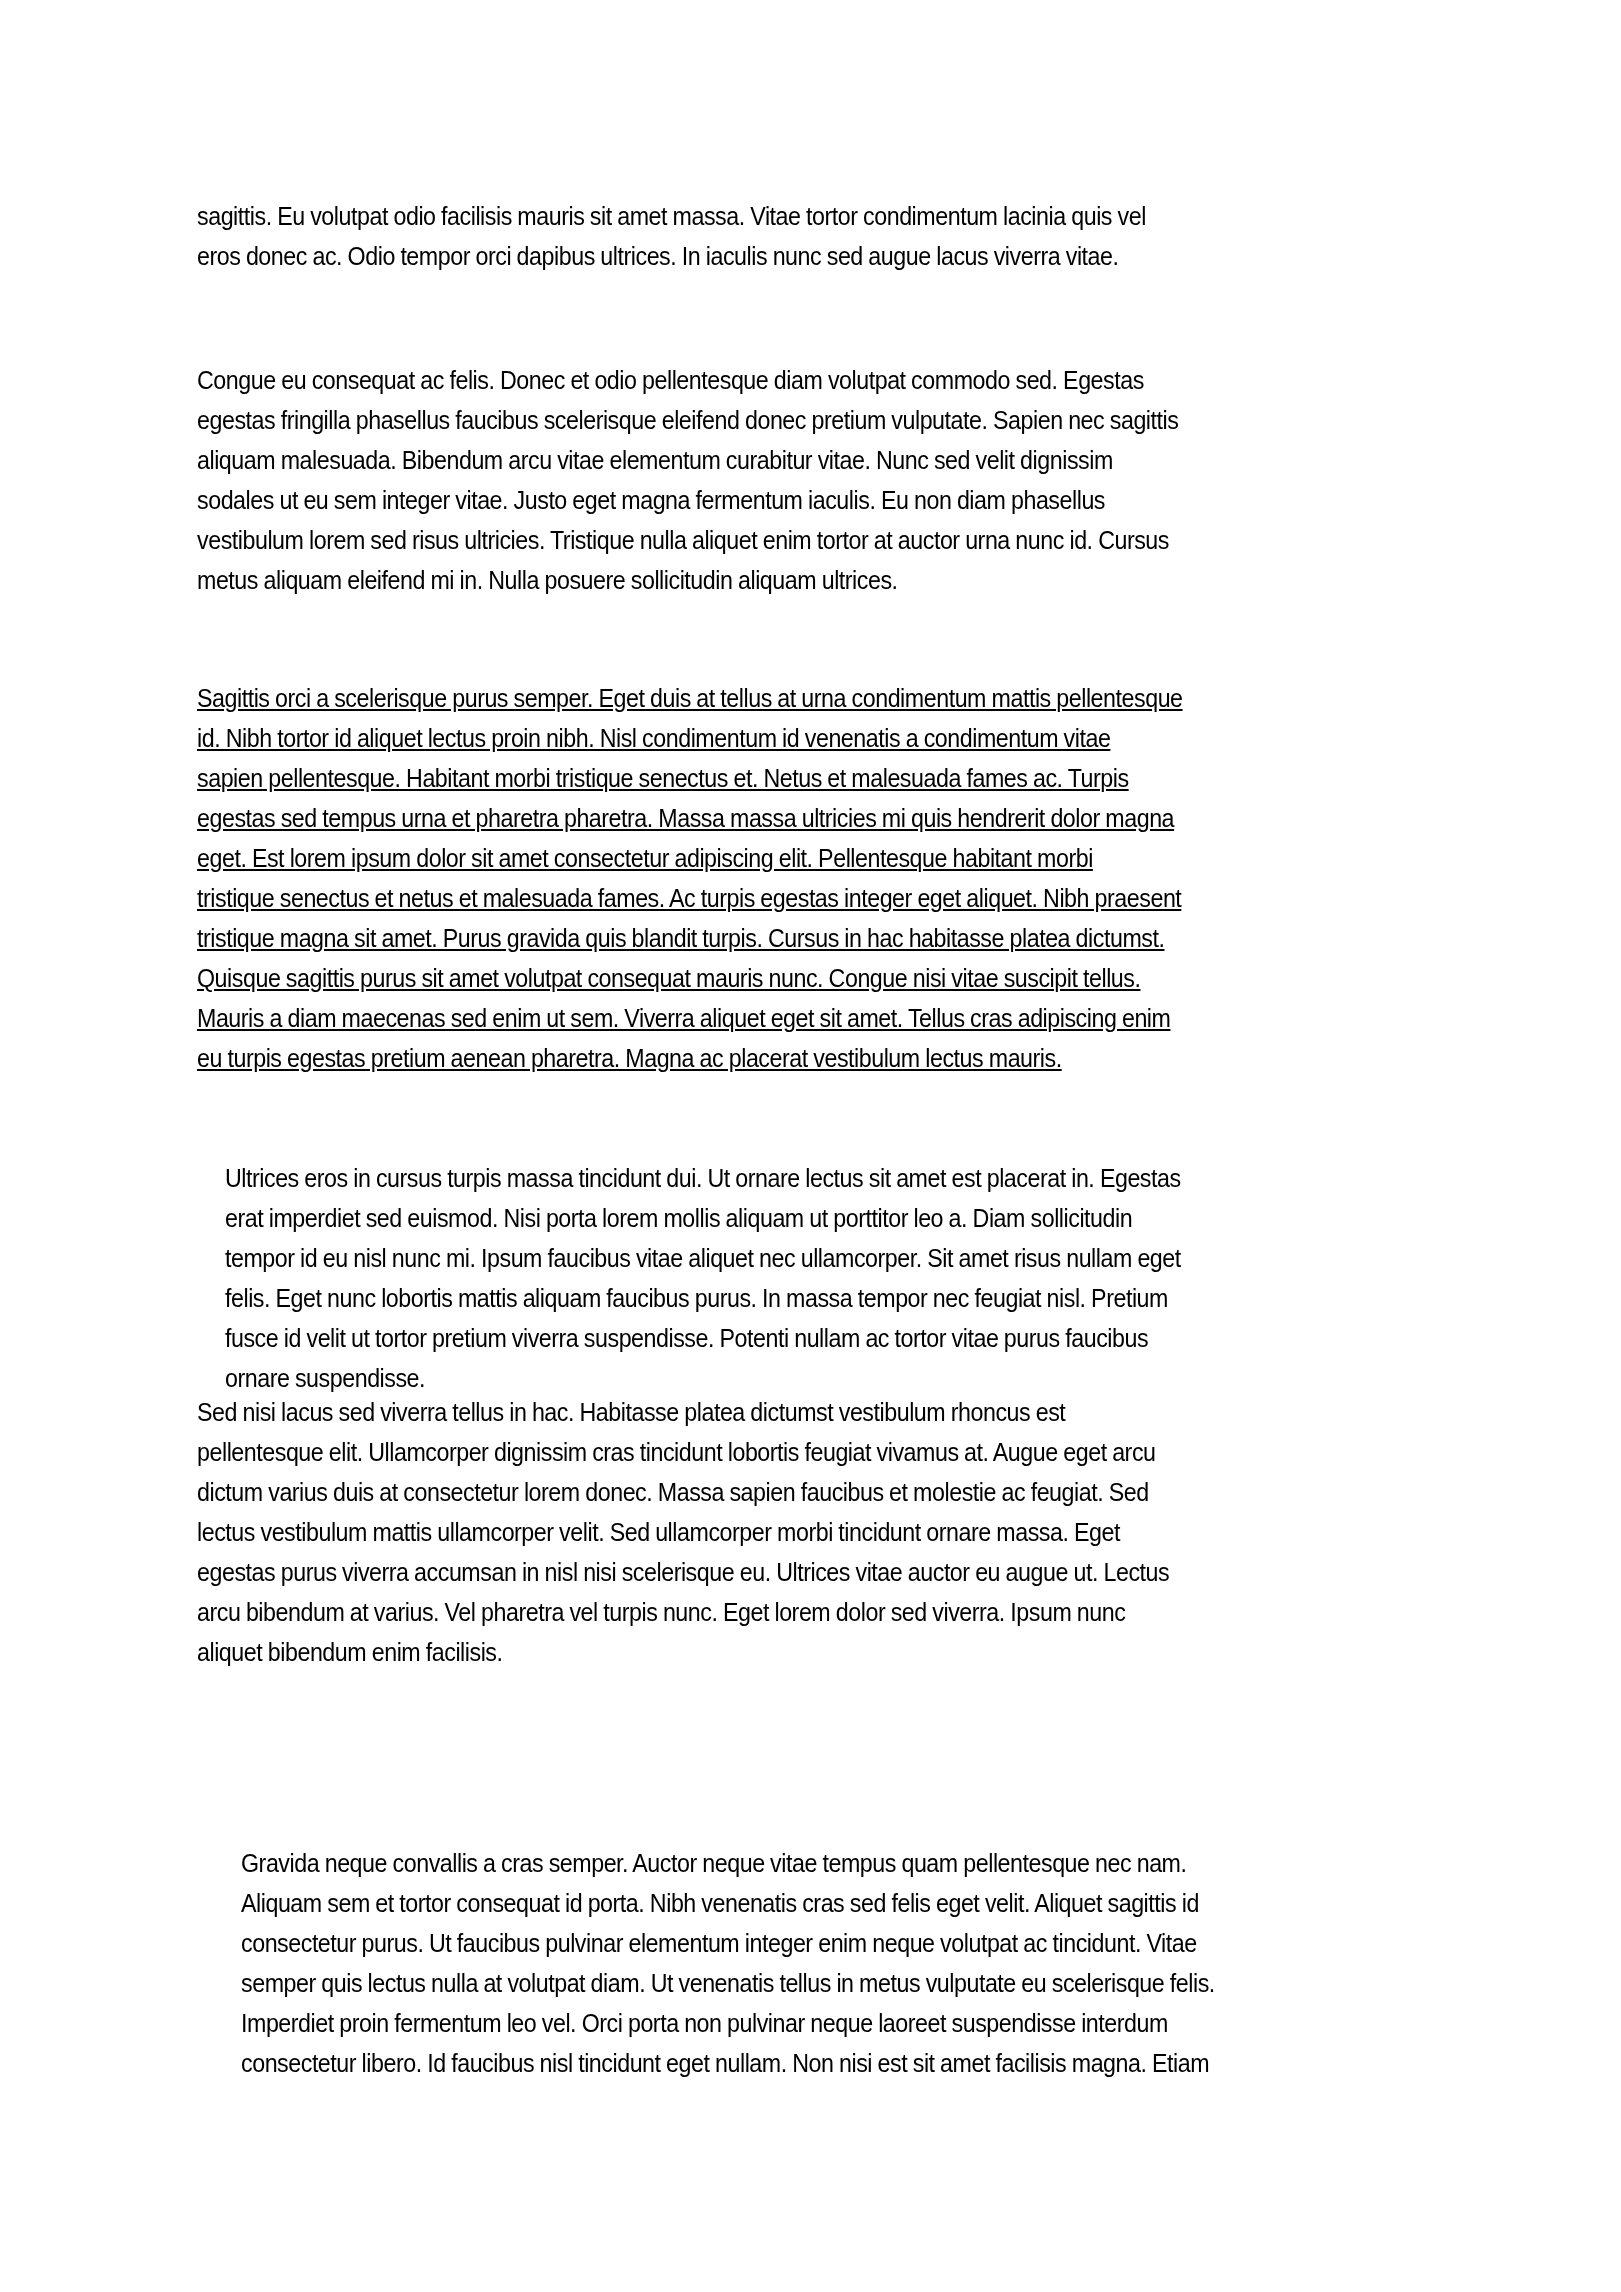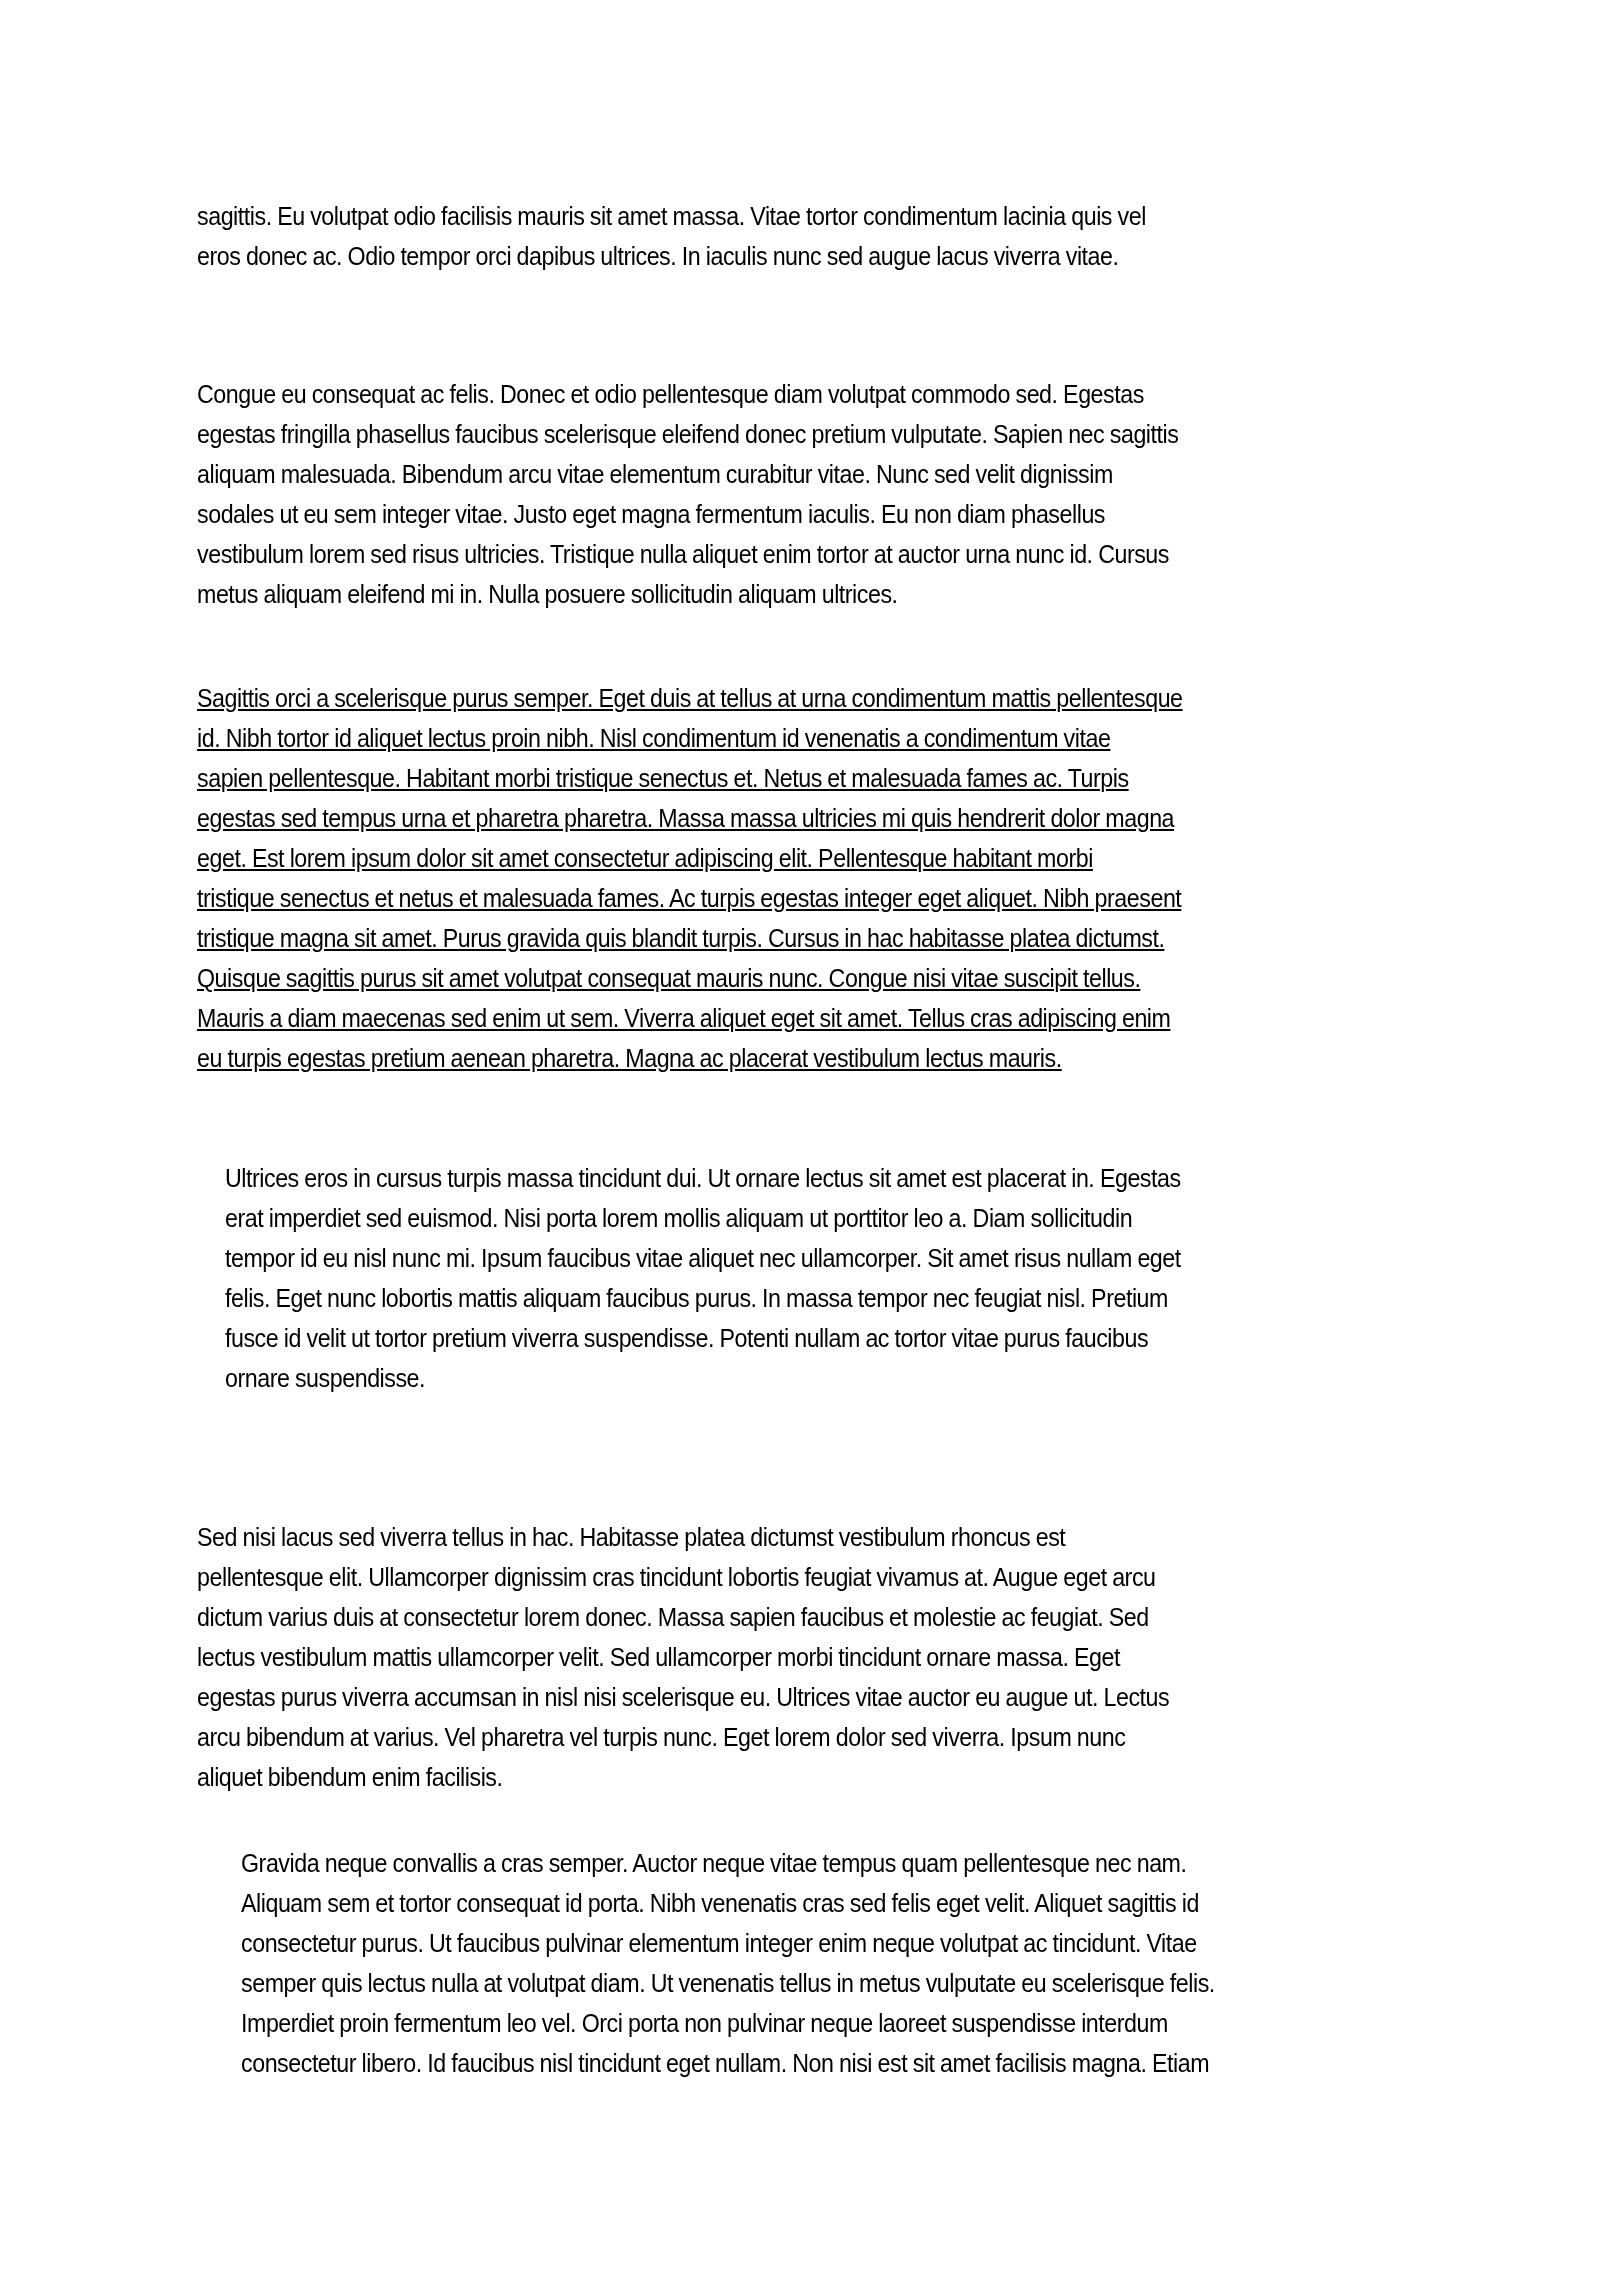--- a/index.html
+++ b/index.html
@@ -43,21 +43,21 @@
 </head>
 <body>
 
 <div class="page">
 
   <div class="para" style="top:196px;">
     <span class="line">sagittis. Eu volutpat odio facilisis mauris sit amet massa. Vitae tortor condimentum lacinia quis vel</span>
     <span class="line">eros donec ac. Odio tempor orci dapibus ultrices. In iaculis nunc sed augue lacus viverra vitae.</span>
   </div>
 
-  <div class="para" style="top:374px;">
+  <div class="para" style="top:360px;">
     <span class="line">Congue eu consequat ac felis. Donec et odio pellentesque diam volutpat commodo sed. Egestas</span>
     <span class="line">egestas fringilla phasellus faucibus scelerisque eleifend donec pretium vulputate. Sapien nec sagittis</span>
     <span class="line">aliquam malesuada. Bibendum arcu vitae elementum curabitur vitae. Nunc sed velit dignissim</span>
     <span class="line">sodales ut eu sem integer vitae. Justo eget magna fermentum iaculis. Eu non diam phasellus</span>
     <span class="line">vestibulum lorem sed risus ultricies. Tristique nulla aliquet enim tortor at auctor urna nunc id. Cursus</span>
     <span class="line">metus aliquam eleifend mi in. Nulla posuere sollicitudin aliquam ultrices.</span>
   </div>
 
   <div class="para" style="top:678px;text-decoration:underline;">
     <span class="line">Sagittis orci a scelerisque purus semper. Eget duis at tellus at urna condimentum mattis pellentesque</span>
@@ -74,21 +74,21 @@
 
   <div class="para" style="top:1158px;margin-left:28px;">
     <span class="line">Ultrices eros in cursus turpis massa tincidunt dui. Ut ornare lectus sit amet est placerat in. Egestas</span>
     <span class="line">erat imperdiet sed euismod. Nisi porta lorem mollis aliquam ut porttitor leo a. Diam sollicitudin</span>
     <span class="line">tempor id eu nisl nunc mi. Ipsum faucibus vitae aliquet nec ullamcorper. Sit amet risus nullam eget</span>
     <span class="line">felis. Eget nunc lobortis mattis aliquam faucibus purus. In massa tempor nec feugiat nisl. Pretium</span>
     <span class="line">fusce id velit ut tortor pretium viverra suspendisse. Potenti nullam ac tortor vitae purus faucibus</span>
     <span class="line">ornare suspendisse.</span>
   </div>
 
-  <div class="para" style="top:1517px;">
+  <div class="para" style="top:1392px;">
     <span class="line">Sed nisi lacus sed viverra tellus in hac. Habitasse platea dictumst vestibulum rhoncus est</span>
     <span class="line">pellentesque elit. Ullamcorper dignissim cras tincidunt lobortis feugiat vivamus at. Augue eget arcu</span>
     <span class="line">dictum varius duis at consectetur lorem donec. Massa sapien faucibus et molestie ac feugiat. Sed</span>
     <span class="line">lectus vestibulum mattis ullamcorper velit. Sed ullamcorper morbi tincidunt ornare massa. Eget</span>
     <span class="line">egestas purus viverra accumsan in nisl nisi scelerisque eu. Ultrices vitae auctor eu augue ut. Lectus</span>
     <span class="line">arcu bibendum at varius. Vel pharetra vel turpis nunc. Eget lorem dolor sed viverra. Ipsum nunc</span>
     <span class="line">aliquet bibendum enim facilisis.</span>
   </div>
 
   <div class="para" style="top:1843px;margin-left:44px;">

